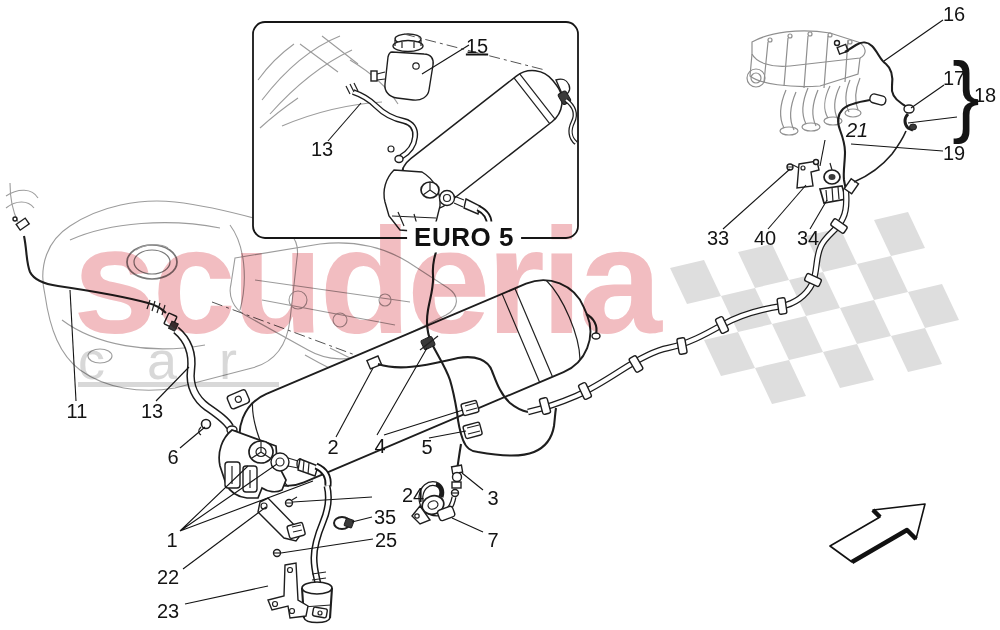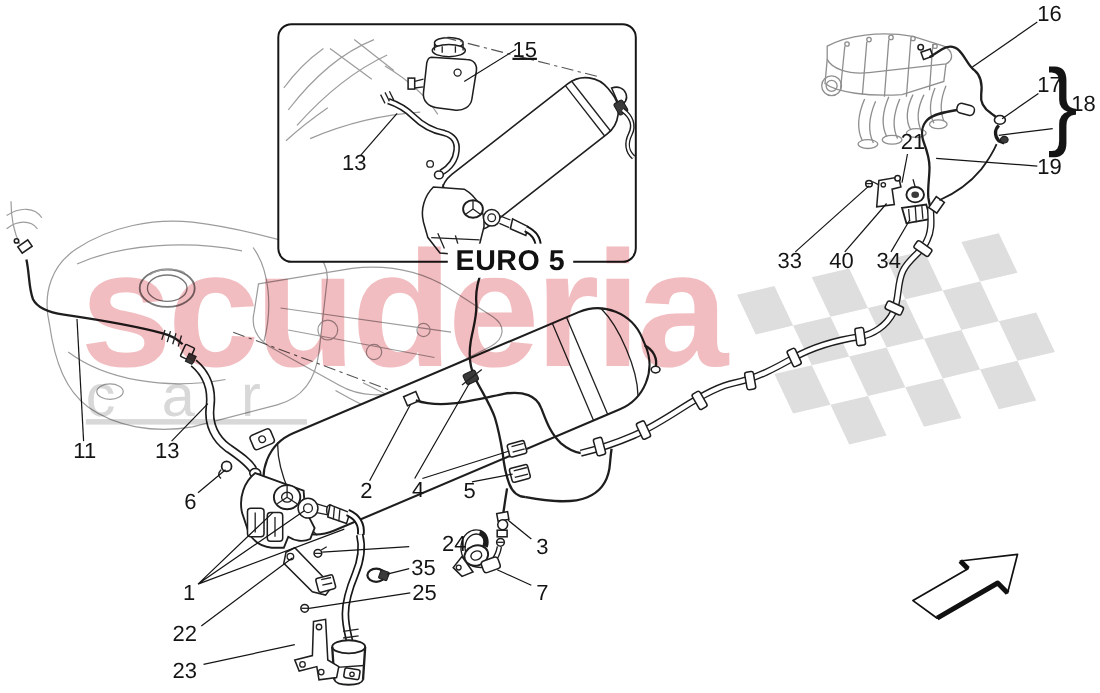--- a/index.html
+++ b/index.html
@@ -333,21 +333,21 @@
 
   <div class="inset-label" style="left:416px;top:237px;">EURO 5</div>
 
   <div class="callout" style="left:477px;top:46px;text-decoration:underline;">15</div>
   <div class="callout" style="left:322px;top:149px;">13</div>
   <div class="callout" style="left:954px;top:14px;">16</div>
   <div class="callout" style="left:954px;top:78px;text-align:right;">17</div>
   <div class="brace" style="left:966px;top:95px;">}</div>
   <div class="callout" style="left:985px;top:95px;">18</div>
   <div class="callout" style="left:954px;top:153px;">19</div>
-  <div class="callout" style="left:830px;top:130px;">21</div>
+  <div class="callout" style="left:857px;top:130px;font-style:italic;">21</div>
   <div class="callout" style="left:718px;top:238px;">33</div>
   <div class="callout" style="left:765px;top:238px;">40</div>
   <div class="callout" style="left:808px;top:238px;">34</div>
   <div class="callout" style="left:77px;top:411px;">11</div>
   <div class="callout" style="left:152px;top:411px;">13</div>
   <div class="callout" style="left:173px;top:457px;">6</div>
   <div class="callout" style="left:333px;top:447px;">2</div>
   <div class="callout" style="left:380px;top:446px;">4</div>
   <div class="callout" style="left:427px;top:447px;">5</div>
   <div class="callout" style="left:493px;top:498px;">3</div>

